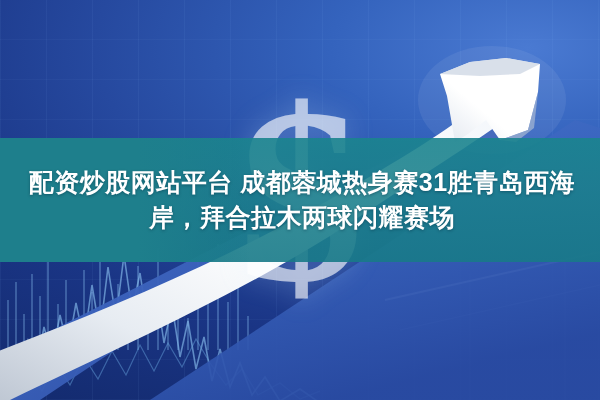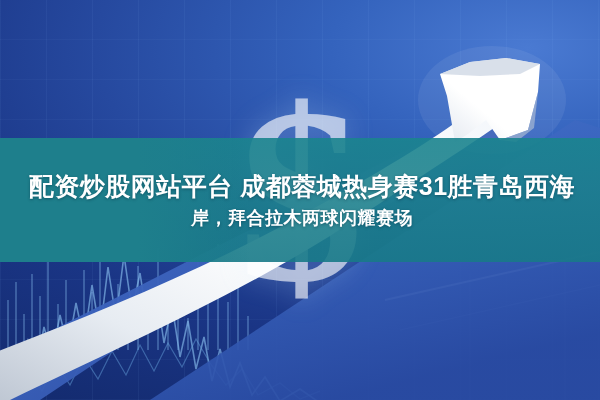--- a/index.html
+++ b/index.html
@@ -82,21 +82,21 @@
   .hl-line {
     color:#ffffff;
     font-size:25px;
     font-weight:bold;
     letter-spacing:.5px;
     white-space:nowrap;
     text-shadow:0 1px 3px rgba(0,40,60,.45);
     line-height:1.34;
   }
   .hl-line.l1 { font-size:25px; }
-  .hl-line.l2 { font-size:18px; }
+  .hl-line.l2 { font-size:25px; }
 </style>
 </head>
 <body>
 
 <div id="stage">
 
   <div class="layer" id="bg-base"></div>
   <div class="layer" id="bg-grid"></div>
 
   <svg class="layer" id="chart-right-spikes" viewBox="0 0 260 130" preserveAspectRatio="none">

